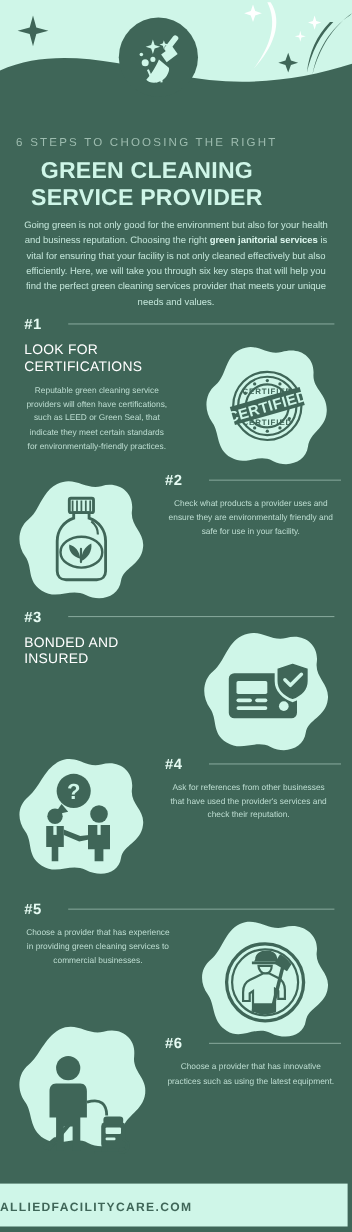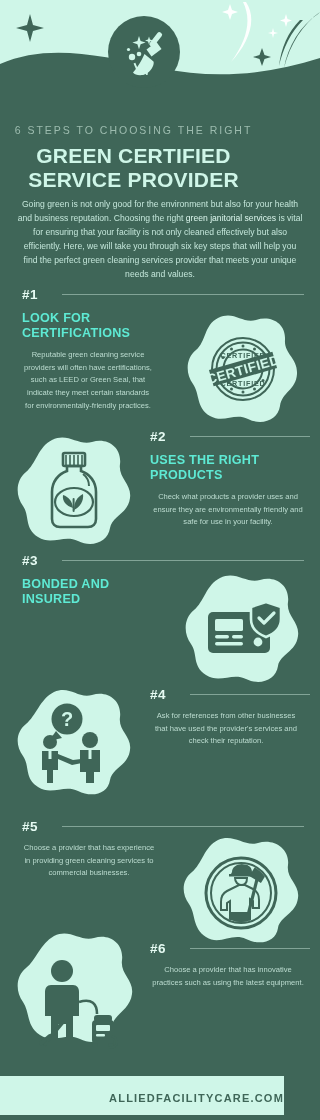--- a/index.html
+++ b/index.html
@@ -30,54 +30,54 @@
   .headline {
     margin-top:8px; font-size:21px; line-height:1.16; font-weight:700;
     letter-spacing:0.2px; color:#CFF6E8;
   }
 
   
   .intro {
     position:absolute; left:16px; top:198px; width:288px;
     font-size:8.6px; line-height:1.62; text-align:center; color:#C4E6DA;
   }
-  .intro b { font-weight:400; color:#DDF7EE; }
+  .intro b { font-weight:700; color:#DDF7EE; }
 
   
   .step { position:absolute; left:0; width:320px; }
   .step-text { position:absolute; width:148px; }
   .step-text.left  { left:22px; }
   .step-text.right { left:150px; }
 
   .num-row { display:flex; align-items:center; gap:8px; height:16px; }
   .num {
     font-size:13.5px; font-weight:700; letter-spacing:0.5px; color:#E6FBF3;
     white-space:nowrap;
   }
   .rule-out {
     position:absolute; height:1px; background:#82A497; top:7.5px;
   }
 
   .step-title {
-    margin-top:9px; font-size:12.6px; line-height:1.2; font-weight:700;
-    letter-spacing:0.25px; color:#5eead4; text-transform:uppercase;
+    margin-top:9px; font-size:12.6px; line-height:1.2; font-weight:400;
+    letter-spacing:0.25px; color:#ffffff; text-transform:uppercase;
   }
   .step-body {
     margin-top:8px; font-size:7.6px; line-height:1.66; color:#BCDCD0;text-align:center;
   }
 
   
   .blob { position:absolute; }
   .blob svg { display:block; }
   .icon-art { position:absolute; }
 
   
   .footer {
-    position:absolute; left:0; bottom:0; width:284px; height:44px;
-    background:#CFF6E8; display:flex; align-items:center; justify-content:flex-end;
+    position:absolute; left:0; bottom:0; width:316px; height:44px;
+    background:#CFF6E8; display:flex; align-items:center; justify-content:flex-start;
   }
   .footer-text {
     font-size:11px; font-weight:700; letter-spacing:1.2px; color:#3F6658;
   }
   .footer-strip { position:absolute; left:0; bottom:0; width:320px; height:5px; background:#3F6658; }
 </style>
 </head>
 <body>
 
 <div class="hero">
@@ -116,21 +116,21 @@
       <circle cx="20.5" cy="33.5" r="1.6"></circle>
       <path d="M31 20 L32.6 25 L37.6 26.6 L32.6 28.2 L31 33.2 L29.4 28.2 L24.4 26.6 L29.4 25 Z"></path>
       <path d="M41 20.5 L42 23.5 L45 24.5 L42 25.5 L41 28.5 L40 25.5 L37 24.5 L40 23.5 Z"></path>
     </g>
   </svg>
 </div>
 
 <div class="title-wrap">
   <div class="eyebrow">6 STEPS TO CHOOSING THE RIGHT</div>
   <div class="headline">
-    <div>GREEN CERTIFIED</div>
+    <div>GREEN CLEANING</div>
     <div>SERVICE PROVIDER</div>
   </div>
 </div>
 
 <p class="intro">
   <span>Going green is not only good for the environment but also for your health and business reputation. Choosing the right </span><b>green janitorial services</b><span> is vital for ensuring that your facility is not only cleaned effectively but also efficiently. Here, we will take you through six key steps that will help you find the perfect green cleaning services provider that meets your unique needs and values.</span>
 </p>
 
 <div class="step" style="top:286px;height:142px">
   <div class="rule-out" style="left:62px;width:242px;"></div>
@@ -176,21 +176,20 @@
     </g>
   </svg>
 </div>
 
 <div class="step" style="top:428px;height:124px">
   <div class="rule-out" style="left:190px;width:120px;"></div>
   <div class="step-text right" style="top:0;width:156px;">
     <div class="num-row">
       <span class="num">#2</span>
     </div>
-    <div class="step-title">USES THE RIGHT PRODUCTS</div>
     <div class="step-body">Check what products a provider uses and ensure they are environmentally friendly and safe for use in your facility.</div>
   </div>
   <div class="blob" style="left:12px;top:6px;">
     <svg width="124" height="116" viewBox="0 0 124 116">
       <path fill="#CFF6E8" d="M40 6 C56 -2 66 12 80 8 C96 3 110 14 108 30 C106 44 120 50 118 64 C116 80 100 82 98 94 C96 108 80 114 66 107 C52 100 40 112 26 103 C12 94 18 82 11 72 C3 61 4 46 14 38 C24 30 26 13 40 6 Z"></path>
     </svg>
   </div>
   <svg class="icon-art" style="left:42px;top:22px;" width="64" height="82" viewBox="0 0 64 82">
     <g fill="none" stroke="#3F6658" stroke-width="2.6">
       <rect x="21" y="3" width="22" height="13" rx="1.5"></rect>

